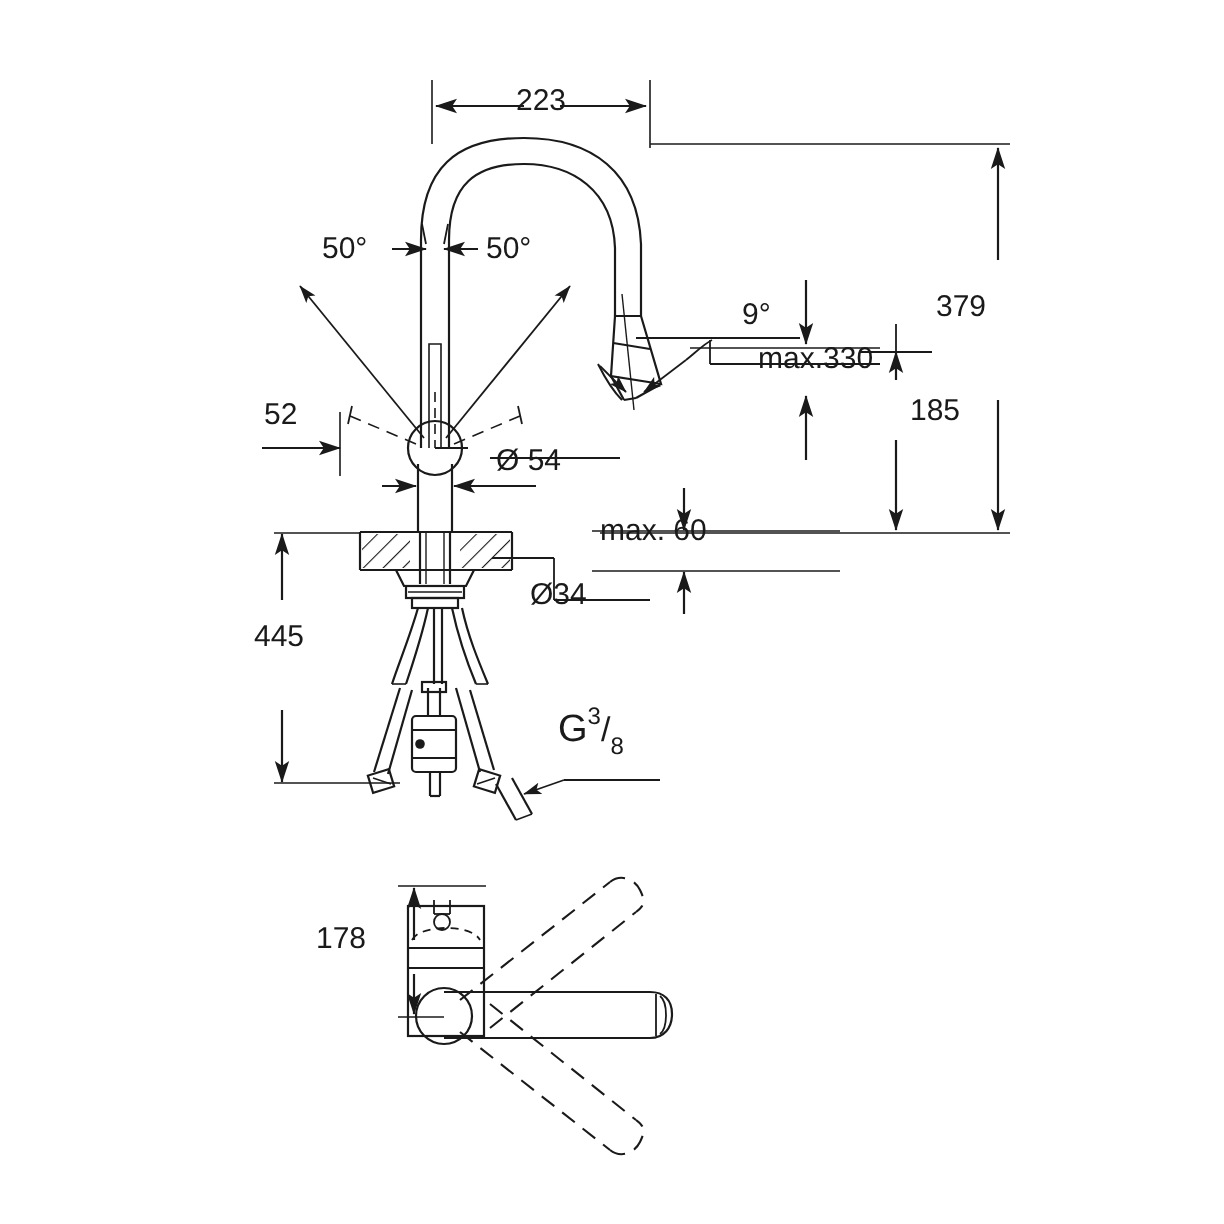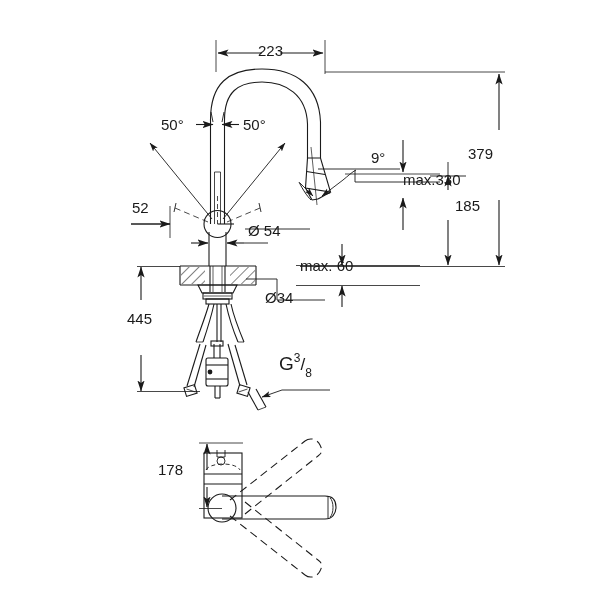--- a/index.html
+++ b/index.html
@@ -330,21 +330,21 @@
   <div class="lbl" style="left:161px; top:117px;">50°</div>
 
   <div class="lbl" style="left:243px; top:117px;">50°</div>
 
   <div class="lbl" style="left:132px; top:200px;">52</div>
 
   <div class="lbl" style="left:248px; top:223px;">Ø 54</div>
 
   <div class="lbl" style="left:371px; top:150px;">9°</div>
 
-  <div class="lbl" style="left:379px; top:172px;margin-left:24px;">max.330</div>
+  <div class="lbl" style="left:379px; top:172px;">max.330</div>
 
   <div class="lbl" style="left:468px; top:146px;">379</div>
 
   <div class="lbl" style="left:455px; top:198px;">185</div>
 
   <div class="lbl" style="left:300px; top:258px;">max. 60</div>
 
   <div class="lbl" style="left:265px; top:290px;">Ø34</div>
 
   <div class="lbl" style="left:127px; top:311px;text-align:right;">445</div>

